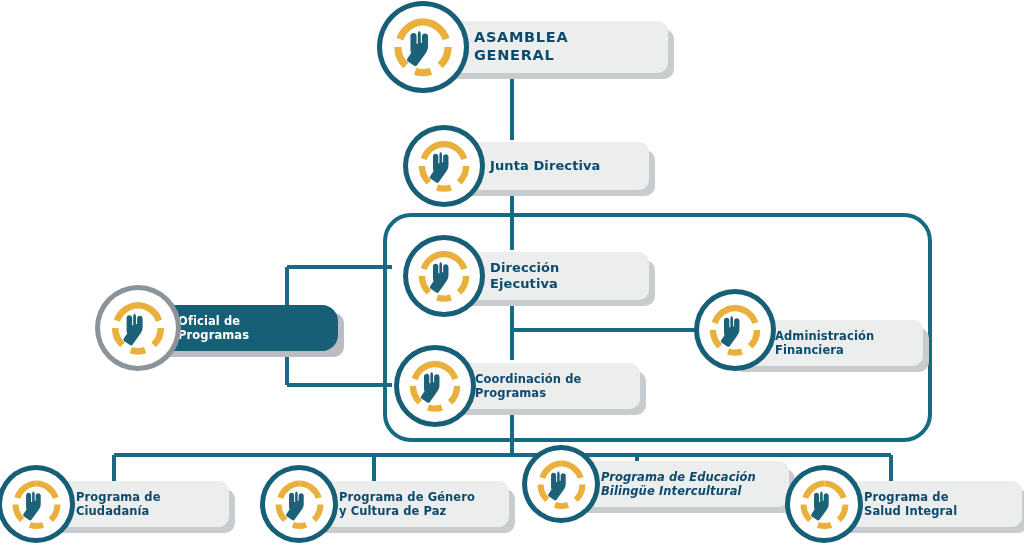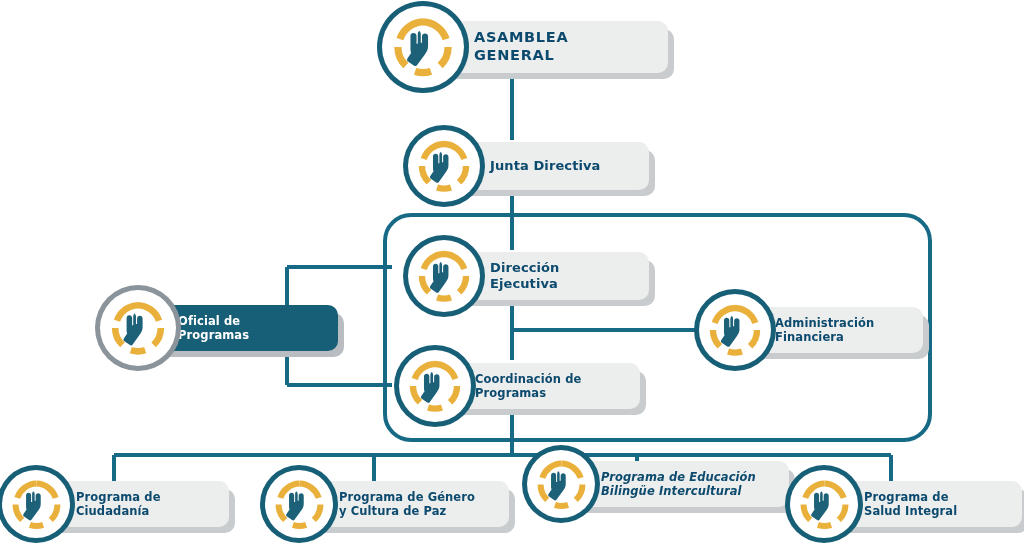--- a/index.html
+++ b/index.html
@@ -84,21 +84,21 @@
     color: #0c4a6e;
     font-weight: bold;
     line-height: 1.22;
     letter-spacing: 0.1px;
     white-space: pre-line;
   }
 
   
   .node.invert .card-shade { background: #b9bdc1; }
   .node.invert .card-top   { background: #7e8a93; }
-  .node.invert .card-body  { background: #165f77; }
+  .node.invert .card-body  { background: #165f77; border-radius: 16px; }
   .node.invert .card-label { color: #ffffff; }
 
   
   .badge {
     position: relative;
     z-index: 4;
     flex: 0 0 auto;
     border-radius: 50%;
     background: #ffffff;
     box-sizing: border-box;
@@ -232,21 +232,21 @@
     <div class="card" style="width:217px;">
       <div class="card-shade"></div>
       <div class="card-top" style="width:160px;left:0;"></div>
       <div class="card-body" style="width:217px;">
         <span class="card-label">Coordinación de
 Programas</span>
       </div>
     </div>
   </div>
 
-  <div class="node sz-sm" style="left:699px; top:294px;">
+  <div class="node sz-sm" style="left:699px; top:294px;align-items:flex-end;">
     <div class="badge" style="width:72px;height:72px;margin-right:-48px;box-shadow:0 0 0 5px #165f77;">
       <svg width="58" height="58" viewBox="0 0 100 100">
         <g fill="none" stroke="#e9b13c" stroke-width="11" stroke-linecap="butt">
           <path d="M50 12 A38 38 0 0 1 85 38"></path>
           <path d="M88 50 A38 38 0 0 1 76 78"></path>
           <path d="M62 87 A38 38 0 0 1 38 87"></path>
           <path d="M24 78 A38 38 0 0 1 12 50"></path>
           <path d="M15 38 A38 38 0 0 1 50 12"></path>
         </g>
         <path fill="#1d6179" d="M42 26c-3 0-5 2-5 5l0 16-2 0 0-13c0-3-2-5-5-5s-5 2-5 5l0 22c0 2 0 4 1 6l-6 9c-1 2-1 4 1 5l10 7c2 1 4 1 5-1l13-18c3-4 5-8 5-13l0-16c0-3-2-5-5-5s-5 2-5 5l0 10-2 0 0-14c0-3-2-5-5-5z" transform="translate(8,2) scale(0.92)"></path>

